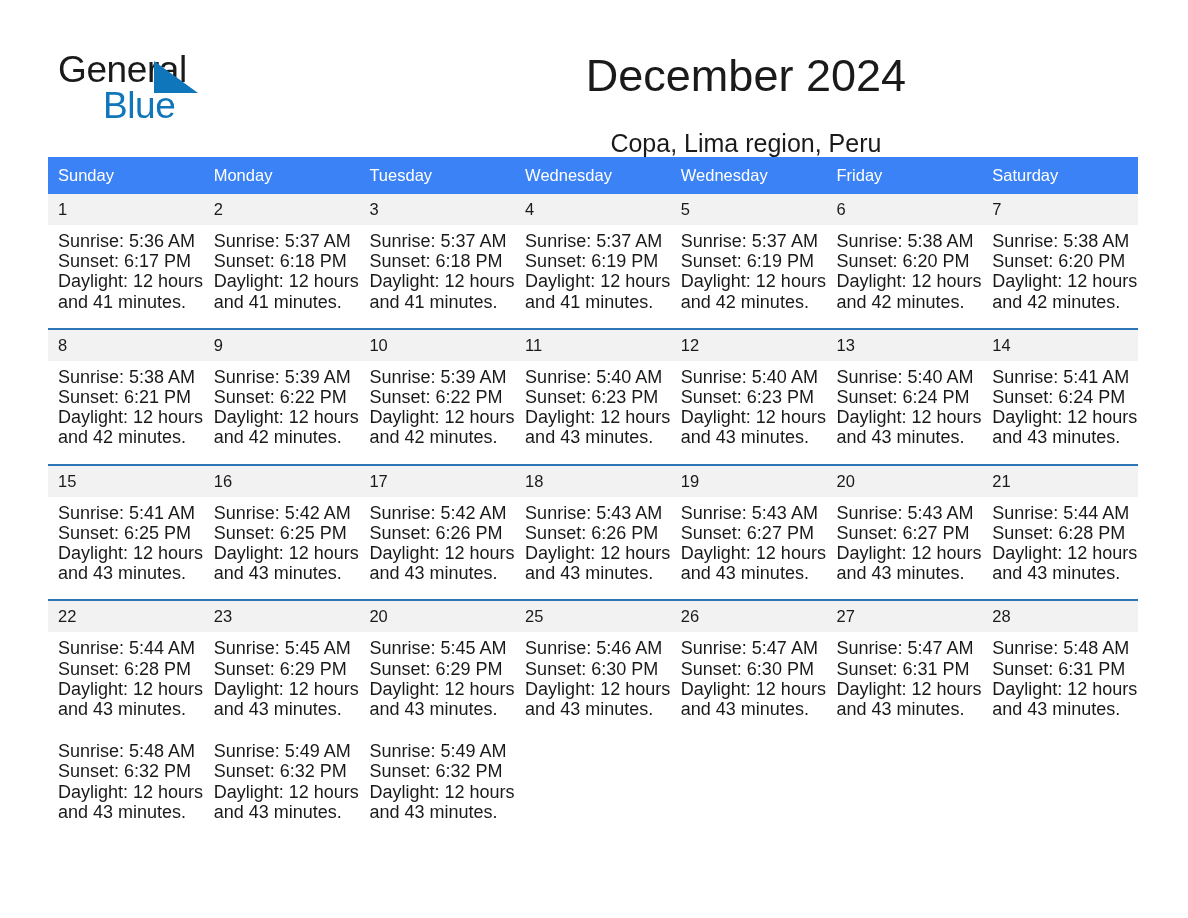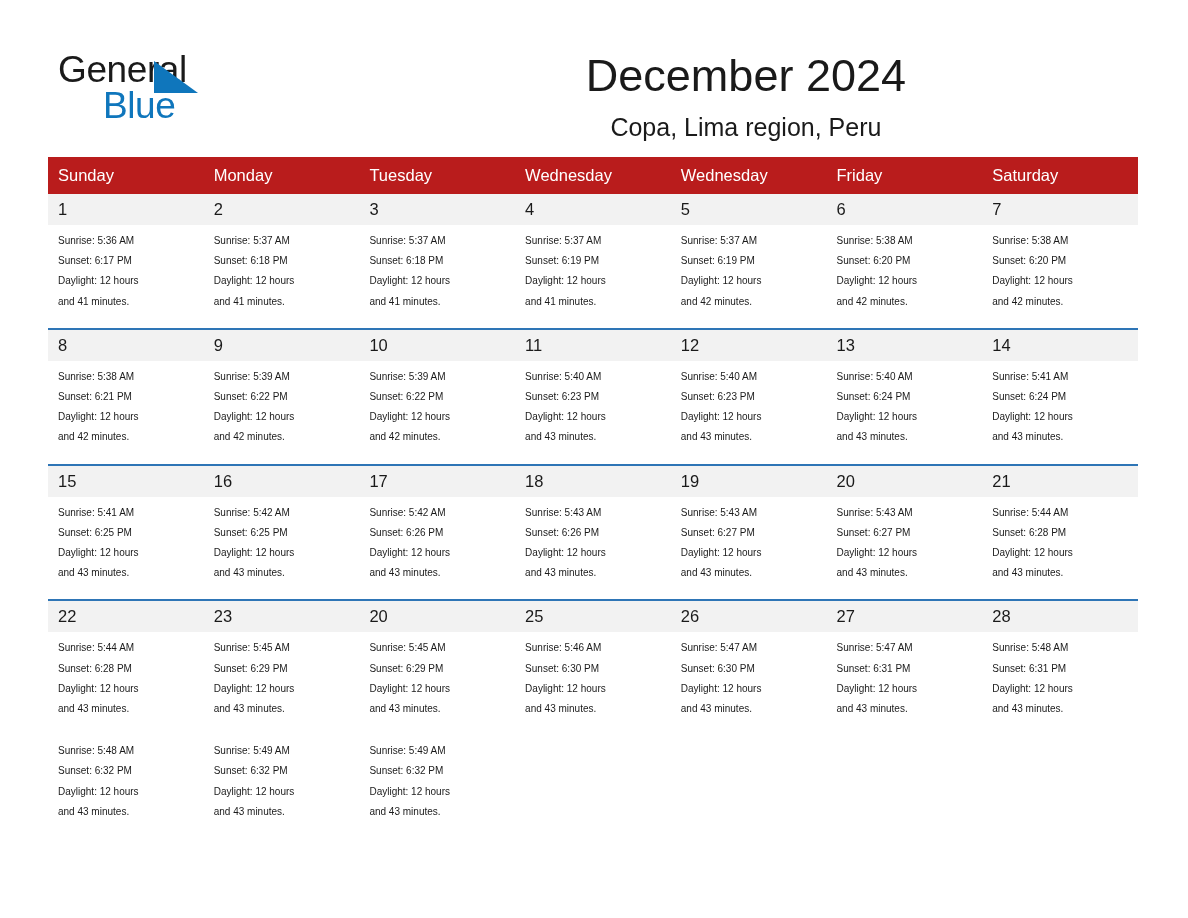--- a/index.html
+++ b/index.html
@@ -75,21 +75,21 @@
     text-align: center;
   }
   .month-title {
     font-size: 45px;
     font-weight: 400;
     color: #1a1a1a;
     line-height: 52px;
     white-space: nowrap;
   }
   .location-title {
-    margin-top: 10px;
+    margin-top: 26px;
     font-size: 25px;
     font-weight: 400;
     color: #1a1a1a;
     line-height: 30px;
     white-space: nowrap;
   }
 
   
   .calendar {
     position: absolute;
@@ -98,21 +98,21 @@
     width: 1090px;
   }
   .cal-table {
     width: 1090px;
     border-collapse: collapse;
     table-layout: fixed;
   }
   .cal-table col { width: 155.7px; }
 
   thead th {
-    background: #b91c1c;
+    background: #3b82f6;
     color: #ffffff;
     font-size: 16.5px;
     font-weight: 400;
     text-align: left;
     padding: 8px 0 9px 10px;
     line-height: 20px;
     border: none;
   }
 
   tr.date-row td {
@@ -123,21 +123,21 @@
     line-height: 21px;
     color: #1a1a1a;
     vertical-align: top;
   }
   tr.date-row.first td {
     border-top: none;
   }
   tr.info-row td {
     background: #ffffff;
     padding: 6px 10px 16px 10px;
-    font-size: 10px;
+    font-size: 18px;
     line-height: 20.2px;
     color: #1a1a1a;
     vertical-align: top;
   }
   tr.info-row td .line { white-space: nowrap; }
   td.empty { }
 </style>
 </head>
 <body>
 

